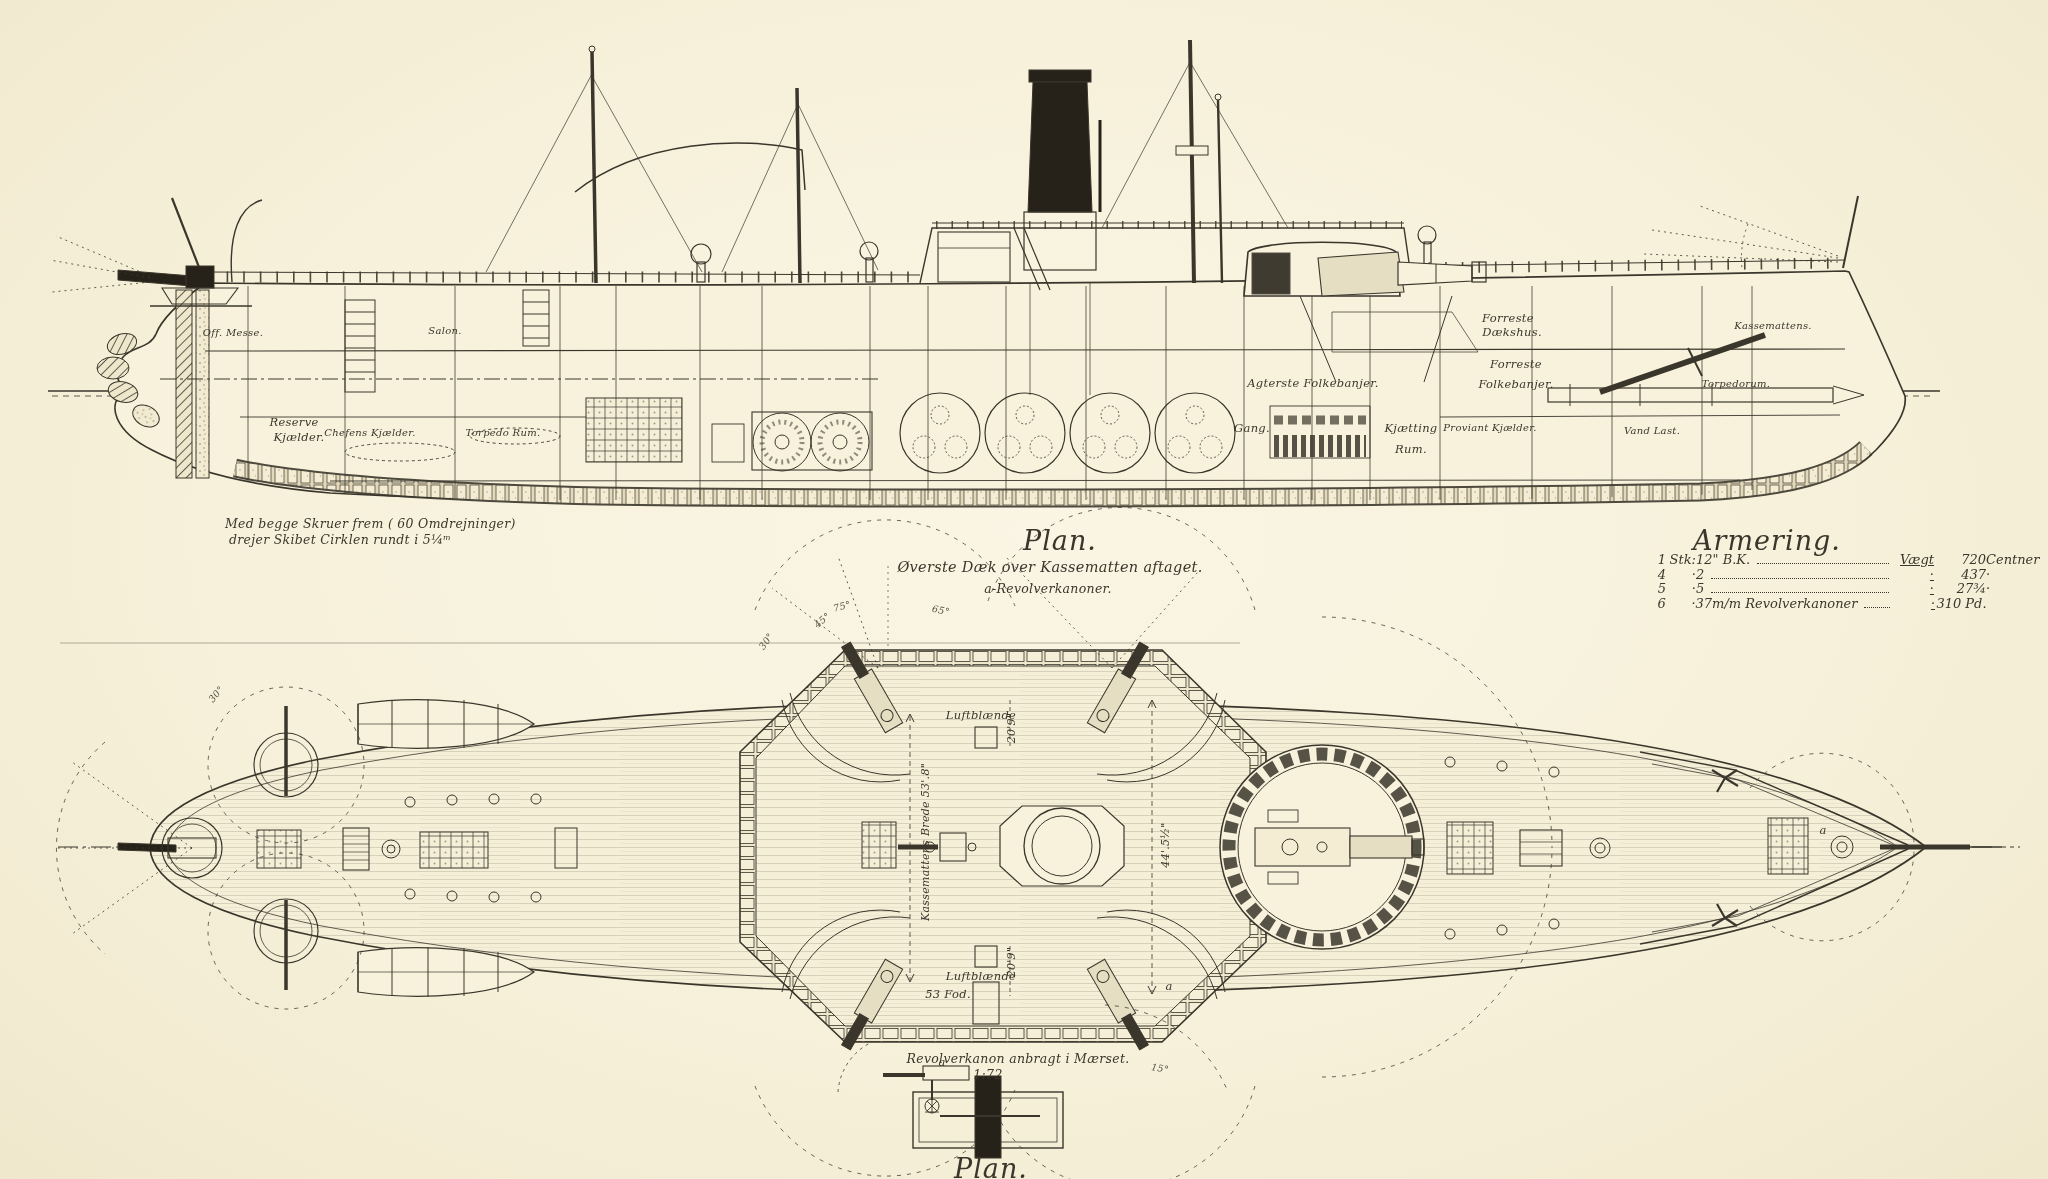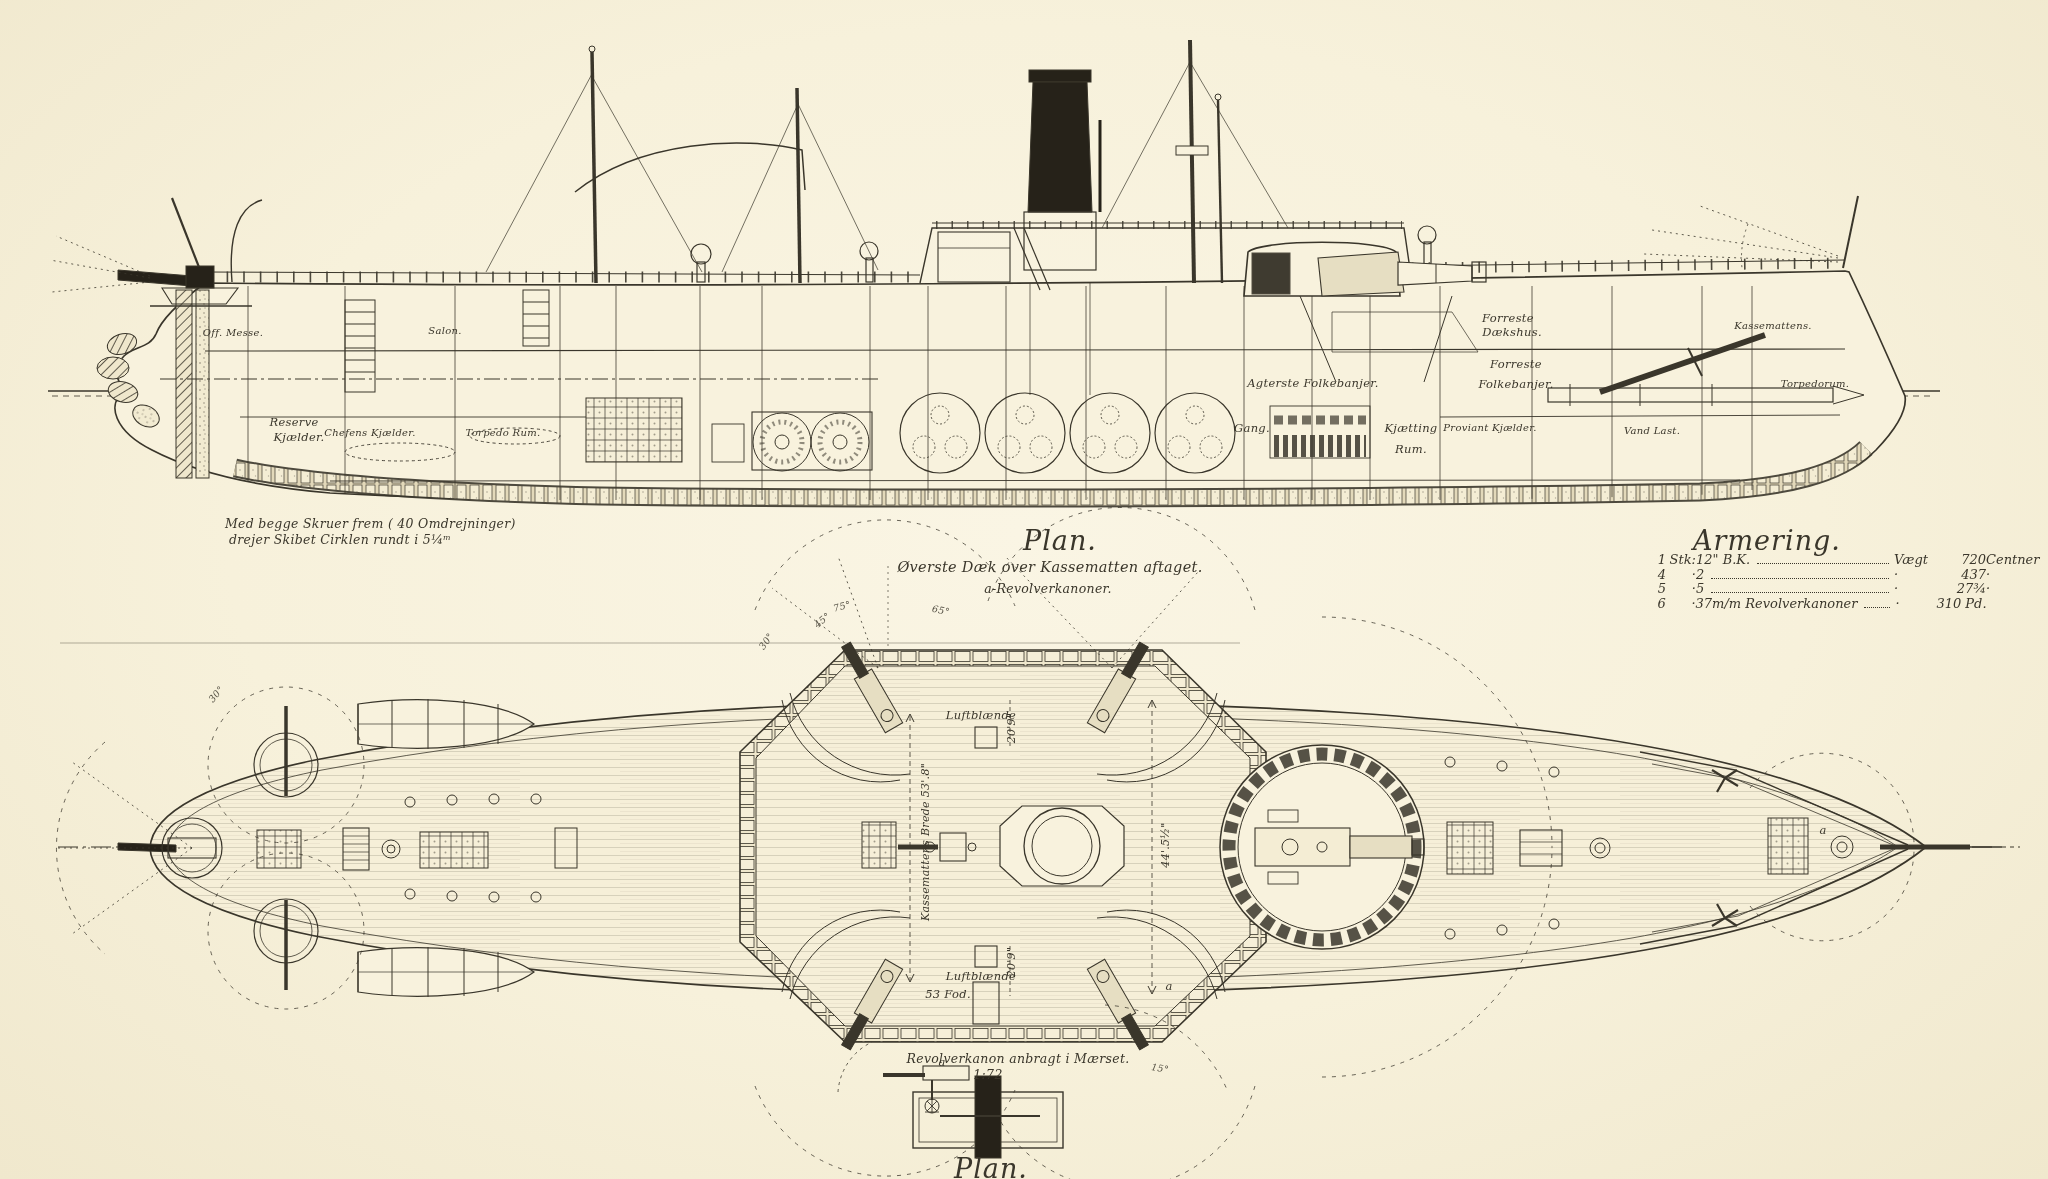--- a/index.html
+++ b/index.html
@@ -17,21 +17,21 @@
   .h1{font-size:27px;letter-spacing:1px;}
   .sub{font-size:14.5px;}
   .note{font-size:12.5px;}
   .left-align{transform:translate(0,-50%);}
   #armering-table{position:absolute;left:1648px;top:553px;width:402px;font-style:italic;font-size:13px;}
   .arow{display:flex;align-items:baseline;line-height:14.6px;height:14.6px;}
   .c-qty{width:18px;text-align:right;}
   .c-pcs{width:30px;text-align:right;}
   .c-gun{white-space:nowrap;}
   .c-lead{flex:1;border-bottom:1.3px dotted #3a362b;margin:0 5px 3px 7px;min-width:26px;}
-  .c-wl{width:40px;text-align:left;}
+  .c-wl{width:40px;text-align:right;text-decoration:underline;}
   .c-wt{width:52px;text-align:right;}
   .c-un{width:64px;text-align:left;}
 </style>
 </head>
 <body>
 
 <div id="plate">
 
 <svg width="2048" height="1179" viewBox="0 0 2048 1179">
   <defs>
@@ -501,24 +501,24 @@
   <span class="lbl sm" style="left:1252px;top:428px">Gang.</span>
   <span class="lbl sm" style="left:1411px;top:428px">Kjætting</span>
   <span class="lbl sm" style="left:1411px;top:449px">Rum.</span>
   <span class="lbl" style="left:1490px;top:427px">Proviant Kjælder.</span>
   <span class="lbl sm" style="left:1313px;top:383px">Agterste Folkebanjer.</span>
   <span class="lbl sm" style="left:1516px;top:364px">Forreste</span>
   <span class="lbl sm" style="left:1516px;top:384px">Folkebanjer.</span>
   <span class="lbl sm" style="left:1508px;top:318px">Forreste</span>
   <span class="lbl sm" style="left:1512px;top:332px">Dækshus.</span>
   <span class="lbl" style="left:1773px;top:325px">Kassemattens.</span>
-  <span class="lbl" style="left:1815px;top:383px">Torpedorum.</span>
+  <span class="lbl" style="left:1736px;top:383px">Torpedorum.</span>
   <span class="lbl" style="left:1652px;top:430px">Vand Last.</span>
 
-  <span class="lbl note left-align" style="left:225px;top:523px">Med begge Skruer frem ( 40 Omdrejninger)</span>
+  <span class="lbl note left-align" style="left:225px;top:523px">Med begge Skruer frem ( 60 Omdrejninger)</span>
   <span class="lbl note left-align" style="left:229px;top:539px">drejer Skibet Cirklen rundt i 5¼ᵐ</span>
 
   <span class="lbl h1" style="left:1060px;top:540px">Plan.</span>
   <span class="lbl sub" style="left:1050px;top:567px">Øverste Dæk over Kassematten aftaget.</span>
   <span class="lbl note" style="left:1048px;top:588px">a-Revolverkanoner.</span>
 
   <span class="lbl h1" style="left:1767px;top:540px">Armering.</span>
   <div id="armering-table">
     <div class="arow">
       <span class="c-qty">1</span>

